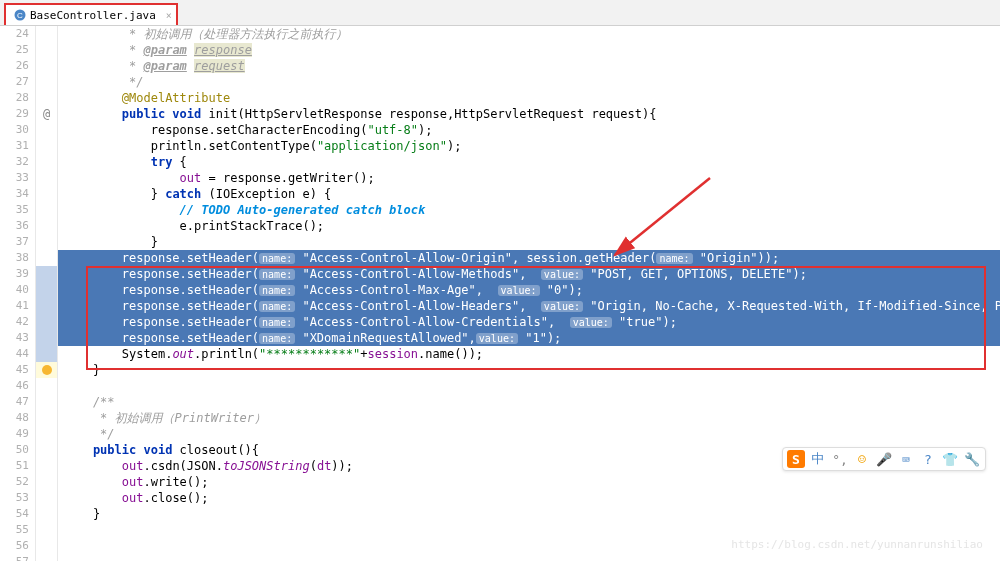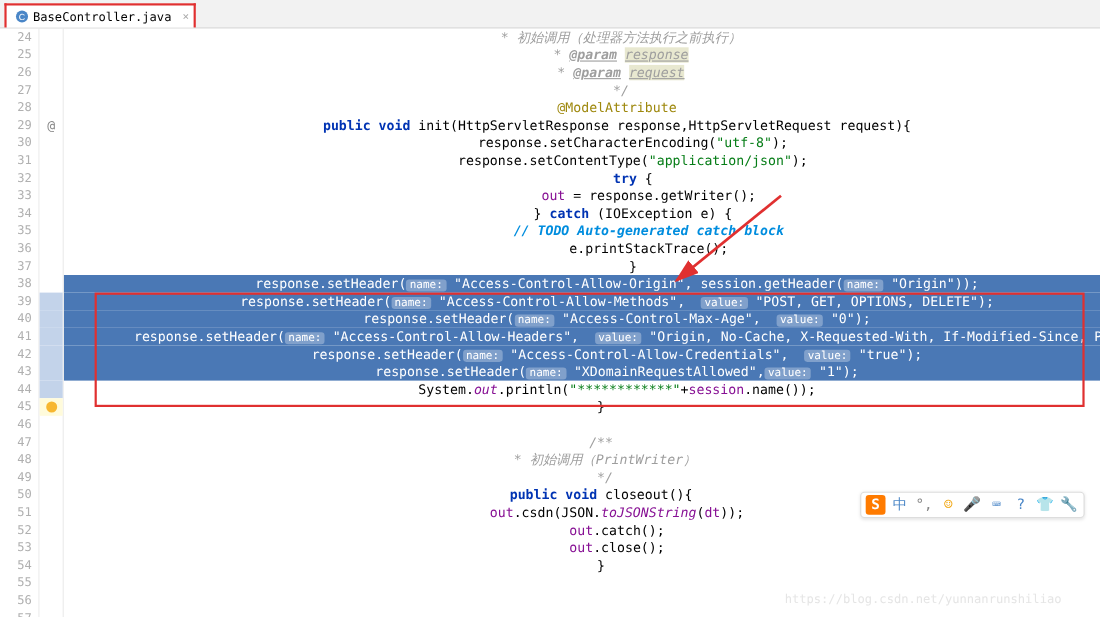--- a/index.html
+++ b/index.html
@@ -67,21 +67,20 @@
   flex: 1;
   background: #fff;
   overflow: hidden;
   position: relative;
 }
 .code-line {
   height: 16px;
   line-height: 16px;
   white-space: pre;
   padding-left: 6px;
-  text-align: center;
 }
 .sel {
   background: #4a78b5;
   color: #fff;
 }
 .sel-row-edge {
   background: #c3d3ea;
 }
 .current-line {
   background: #fffbdb;
@@ -143,21 +142,21 @@
 }
 .ime-icon { width: 18px; height: 18px; display: flex; align-items: center; justify-content: center; font-size: 13px; }
 .ime-sogou {
   background: #ff7b00;
   color: #fff;
   border-radius: 3px;
   font-weight: bold;
 }
 .watermark {
   position: absolute;
-  right: 35px;
+  right: 17px;
   bottom: 10px;
   color: #e5e5e5;
   font-size: 11px;
 }
 </style>
 </head>
 <body>
 
 <div class="tab-bar">
   <div class="tab">
@@ -251,21 +250,21 @@
   </div>
 
   <div class="code-area">
     <div class="code-line c-comment">         * 初始调用（处理器方法执行之前执行）</div>
     <div class="code-line"><span class="c-comment">         * </span><span class="c-comment" style="font-weight:bold;text-decoration:underline">@param</span><span class="c-comment"> </span><span class="underline-param c-comment">response</span></div>
     <div class="code-line"><span class="c-comment">         * </span><span class="c-comment" style="font-weight:bold;text-decoration:underline">@param</span><span class="c-comment"> </span><span class="underline-param c-comment">request</span></div>
     <div class="code-line c-comment">         */</div>
     <div class="code-line"><span class="c-anno">        @ModelAttribute</span></div>
     <div class="code-line"><span class="c-keyword">        public void</span><span> init(HttpServletResponse response,HttpServletRequest request){</span></div>
     <div class="code-line"><span>            response.setCharacterEncoding(</span><span class="c-string">"utf-8"</span><span>);</span></div>
-    <div class="code-line"><span>            response.setContentType(</span><span class="c-string">"application/json"</span><span>);</span></div>
+    <div class="code-line"><span>            println.setContentType(</span><span class="c-string">"application/json"</span><span>);</span></div>
     <div class="code-line"><span>            </span><span class="c-keyword">try</span><span> {</span></div>
     <div class="code-line"><span>                </span><span class="c-field">out</span><span> = response.getWriter();</span></div>
     <div class="code-line"><span>            } </span><span class="c-keyword">catch</span><span> (IOException e) {</span></div>
     <div class="code-line"><span>                </span><span class="c-todo">// TODO Auto-generated catch block</span></div>
     <div class="code-line">                e.printStackTrace();</div>
     <div class="code-line">            }</div>
 
     <div class="code-line sel"><span>        response.setHeader(</span><span class="c-param-hint">name:</span><span> </span><span class="c-string">"Access-Control-Allow-Origin"</span><span>, session.getHeader(</span><span class="c-param-hint">name:</span><span> </span><span class="c-string">"Origin"</span><span>));</span></div>
     <div class="code-line sel"><span>        response.setHeader(</span><span class="c-param-hint">name:</span><span> </span><span class="c-string">"Access-Control-Allow-Methods"</span><span>,  </span><span class="c-param-hint">value:</span><span> </span><span class="c-string">"POST, GET, OPTIONS, DELETE"</span><span>);</span></div>
     <div class="code-line sel"><span>        response.setHeader(</span><span class="c-param-hint">name:</span><span> </span><span class="c-string">"Access-Control-Max-Age"</span><span>,  </span><span class="c-param-hint">value:</span><span> </span><span class="c-string">"0"</span><span>);</span></div>
@@ -274,21 +273,21 @@
     <div class="code-line sel"><span>        response.setHeader(</span><span class="c-param-hint">name:</span><span> </span><span class="c-string">"XDomainRequestAllowed"</span><span>,</span><span class="c-param-hint">value:</span><span> </span><span class="c-string">"1"</span><span>);</span></div>
 
     <div class="code-line"><span>        System.</span><span class="c-static">out</span><span>.println(</span><span class="c-string">"************"</span><span>+</span><span class="c-field">session</span><span>.name());</span></div>
     <div class="code-line">    }</div>
     <div class="code-line"></div>
     <div class="code-line c-comment">    /**</div>
     <div class="code-line c-comment">     * 初始调用（PrintWriter）</div>
     <div class="code-line c-comment">     */</div>
     <div class="code-line"><span class="c-keyword">    public void</span><span> closeout(){</span></div>
     <div class="code-line"><span>        </span><span class="c-field">out</span><span>.csdn(JSON.</span><span class="c-static">toJSONString</span><span>(</span><span class="c-field">dt</span><span>));</span></div>
-    <div class="code-line"><span>        </span><span class="c-field">out</span><span>.catch();</span></div>
+    <div class="code-line"><span>        </span><span class="c-field">out</span><span>.write();</span></div>
     <div class="code-line"><span>        </span><span class="c-field">out</span><span>.close();</span></div>
     <div class="code-line">    }</div>
     <div class="code-line"></div>
   </div>
 </div>
 
 <div class="red-box" style="left:86px; top:266px; width:900px; height:104px;"></div>
 
 <svg class="arrow" style="left:600px; top:170px; width:120px; height:100px;">
   <defs>

